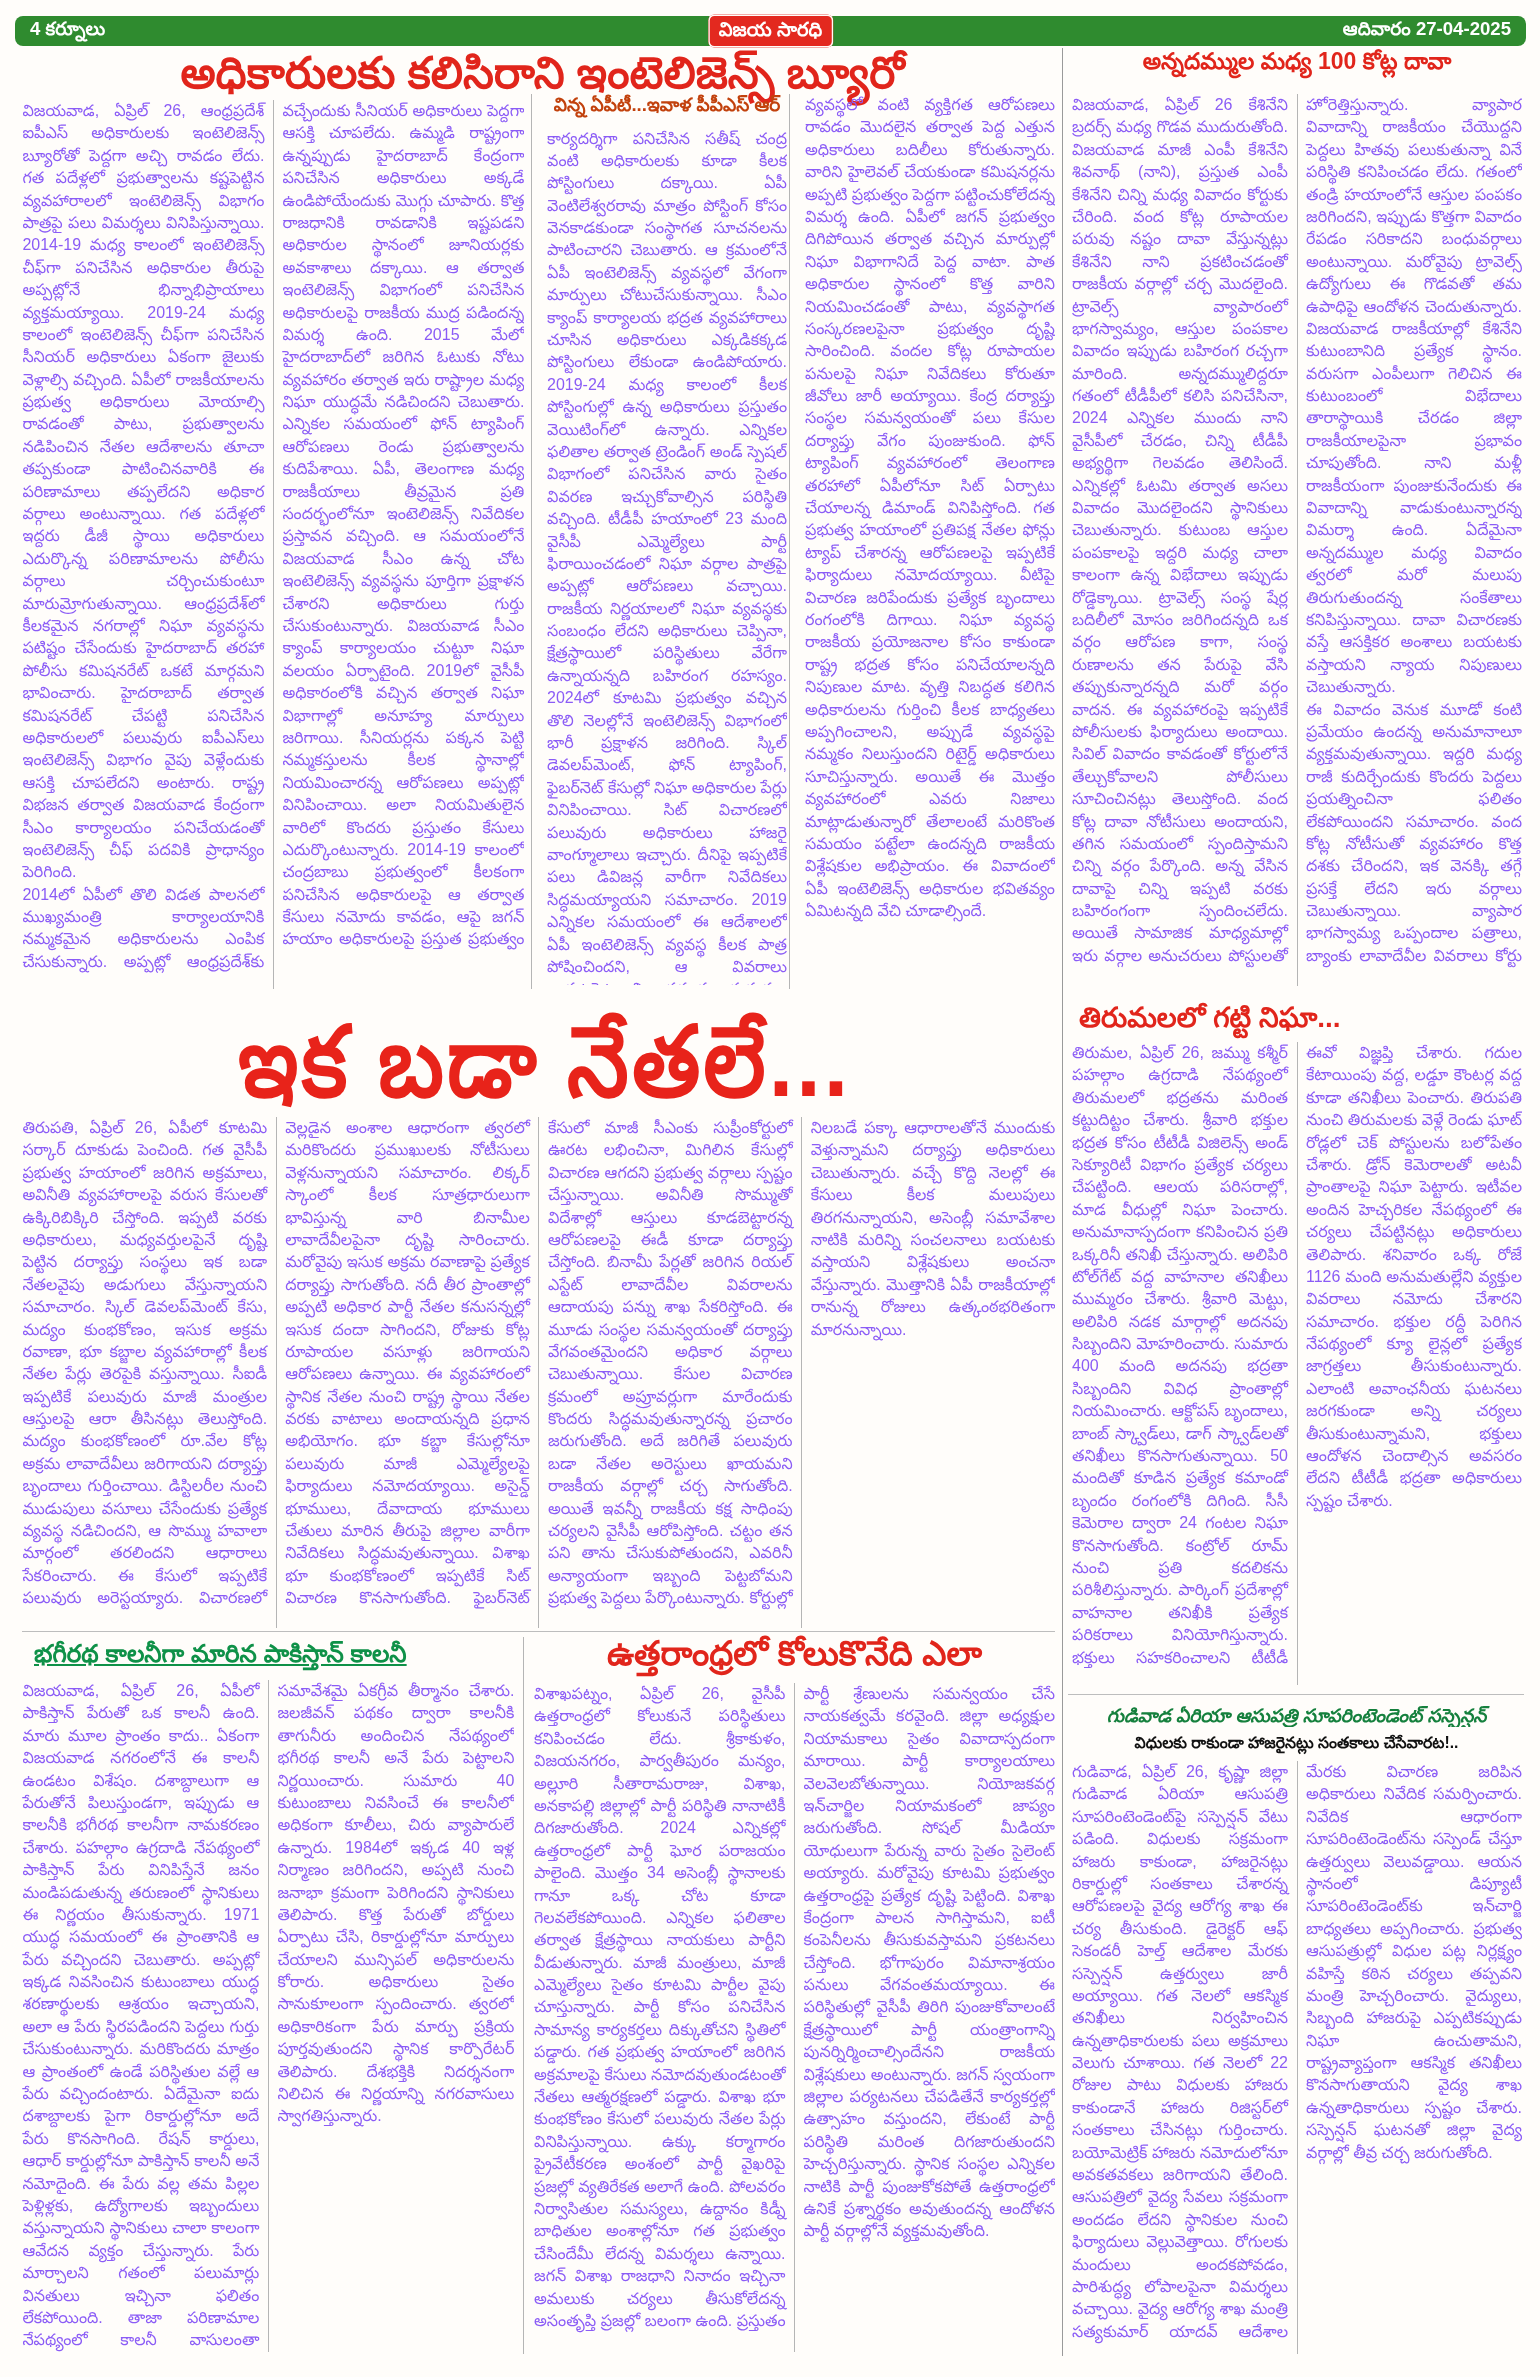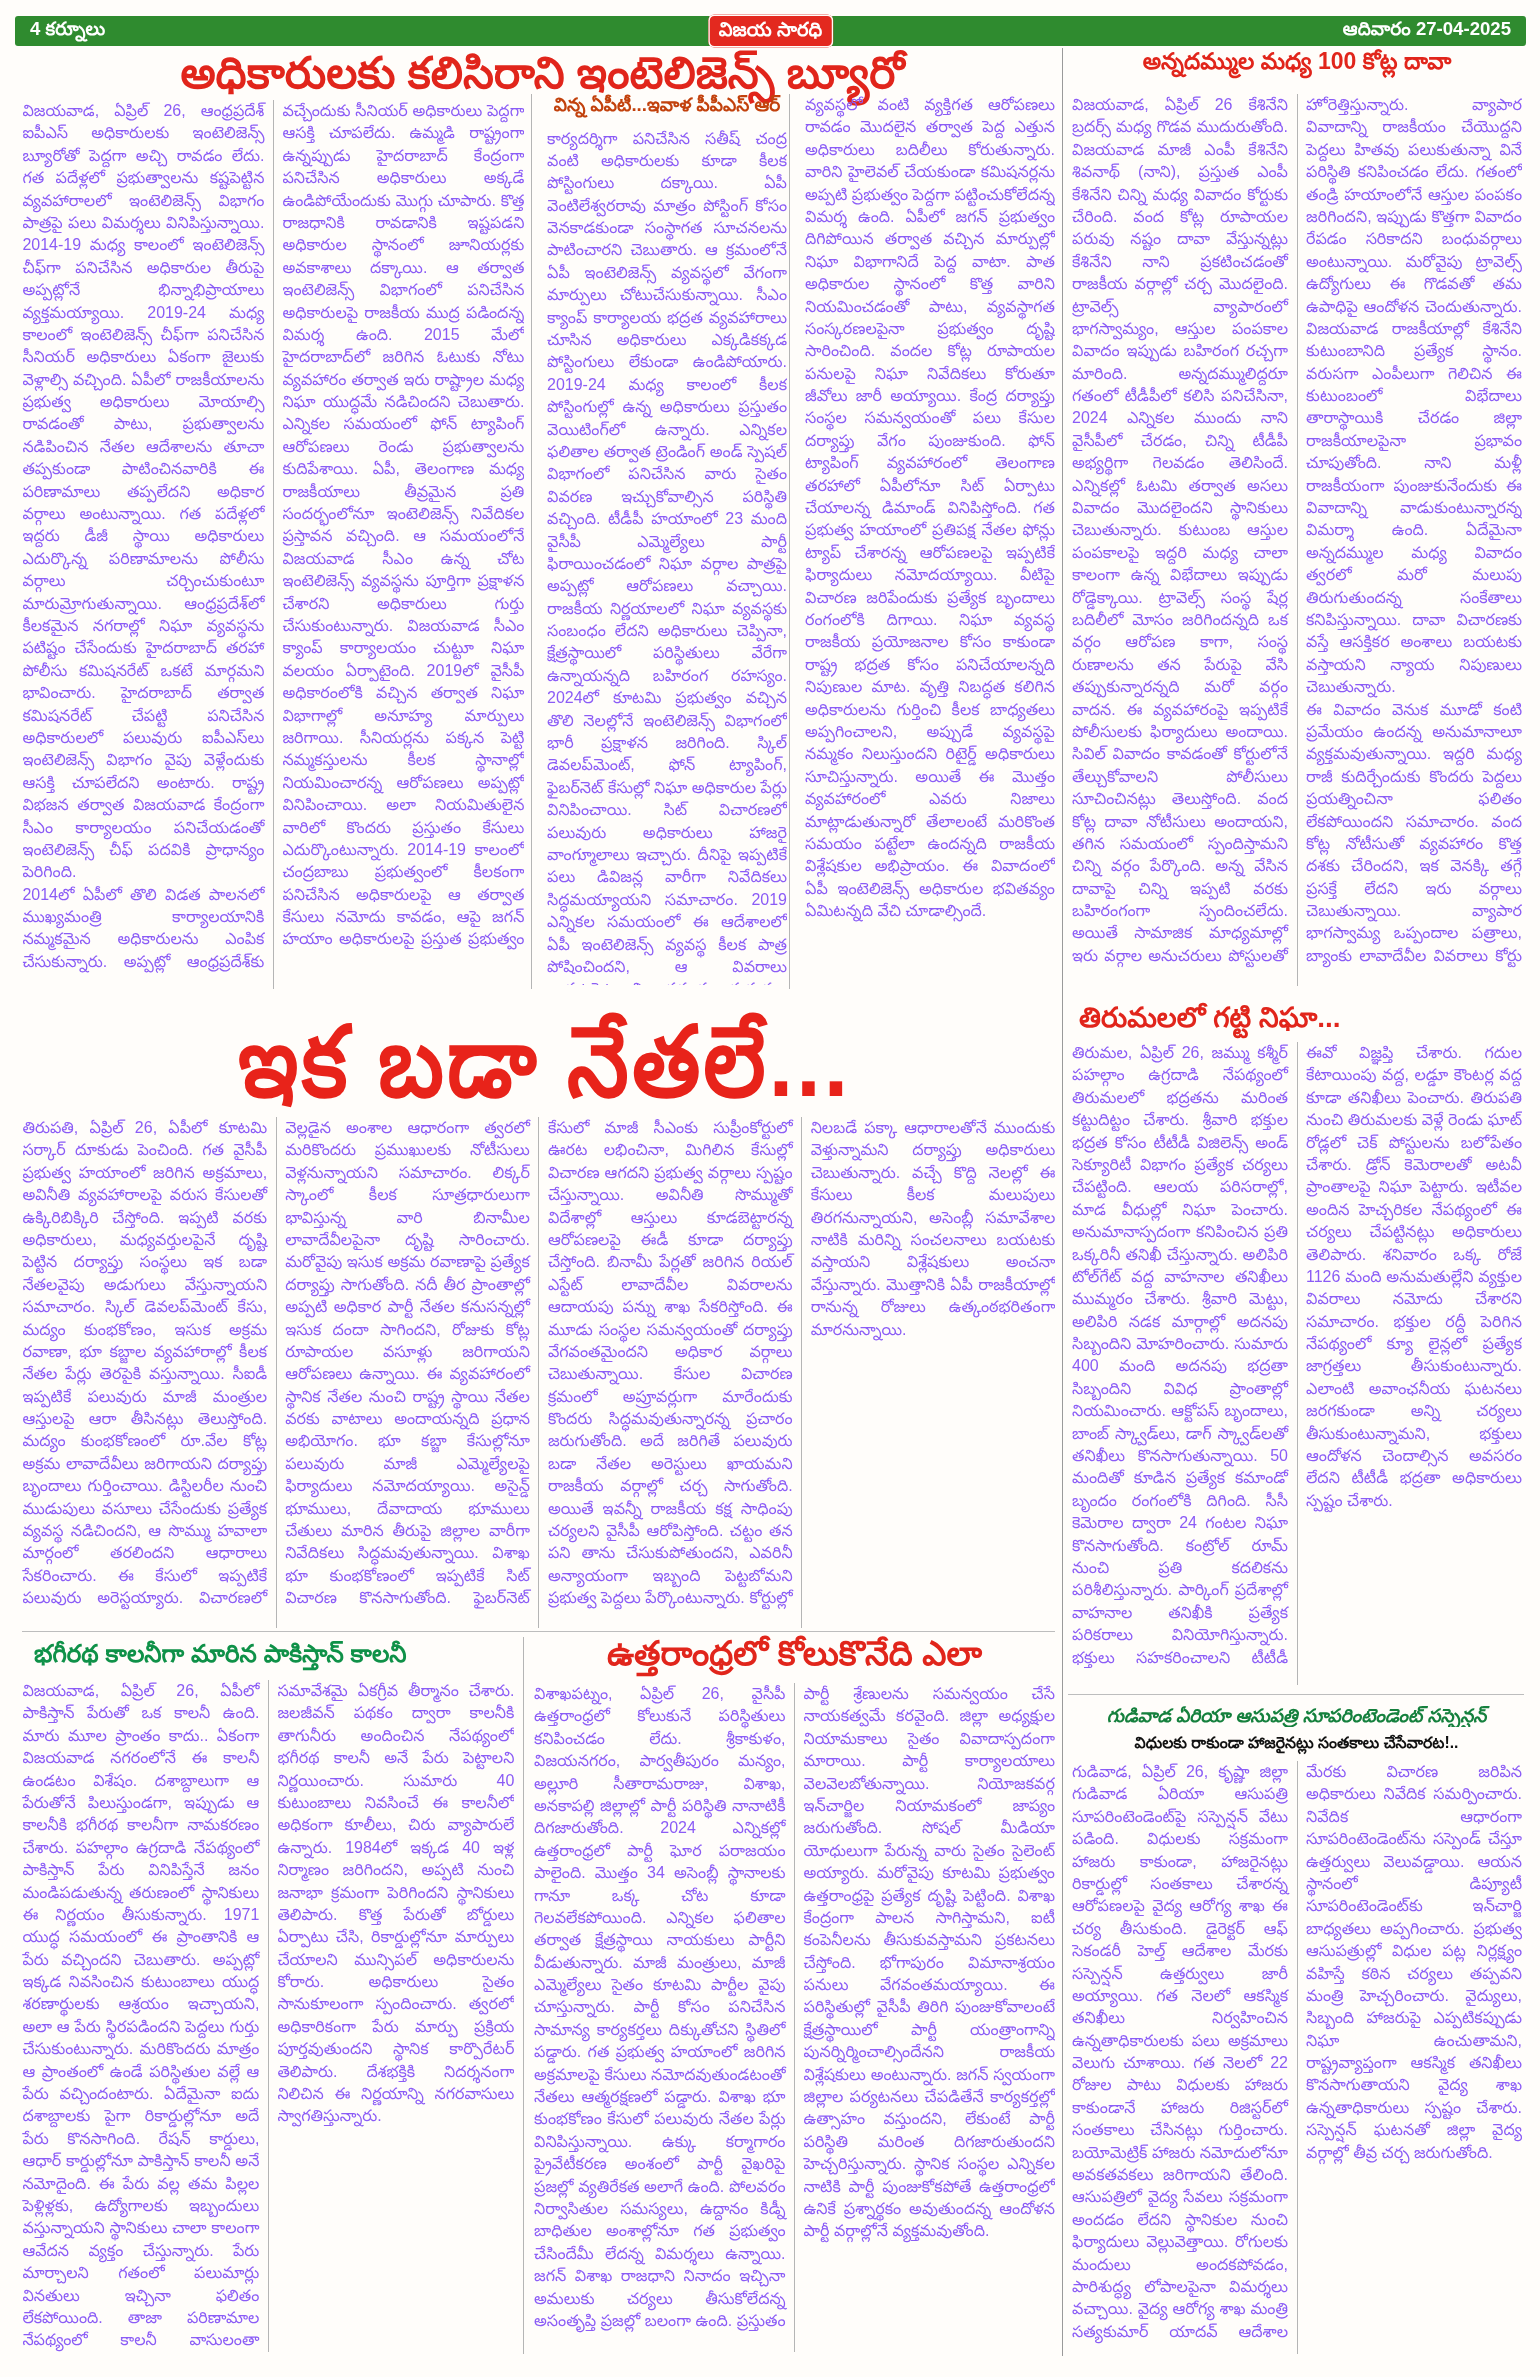--- a/index.html
+++ b/index.html
@@ -9,21 +9,21 @@
     margin:0 auto;
     background:#fffdfa;
     font-family:"Liberation Sans","DejaVu Sans",sans-serif;
     overflow:hidden;
   }
   .abs{position:absolute;}
   
   .topbar{
     left:15px;top:16.4px;width:1511px;height:30px;
     background:#2f8b2f;
-    border-radius:3px;
+    border-radius:8px;
     display:flex;align-items:center;justify-content:space-between;
     padding:0 15px;box-sizing:border-box;
     color:#ffffff;font-weight:bold;font-size:18.6px;
   }
   .paper-badge{
     position:absolute;left:50%;top:50%;
     transform:translate(-50%,-50%);
     background:#e3291f;color:#fff;
     font-size:19.4px;font-weight:bold;
     padding:3px 11px;border-radius:6px;
@@ -105,21 +105,21 @@
   <section>
     <h2 class="abs hl hl-red" style="left:1075px;top:998px;width:447px;font-size:28px;margin:4px;">తిరుమలలో గట్టి నిఘా...</h2>
     <div class="abs body-text cols-2" style="left:1072px;top:1042px;width:450px;height:643px;">తిరుమల, ఏప్రిల్ 26, జమ్ము కశ్మీర్ పహల్గాం ఉగ్రదాడి నేపథ్యంలో తిరుమలలో భద్రతను మరింత కట్టుదిట్టం చేశారు. శ్రీవారి భక్తుల భద్రత కోసం టీటీడీ విజిలెన్స్ అండ్ సెక్యూరిటీ విభాగం ప్రత్యేక చర్యలు చేపట్టింది. ఆలయ పరిసరాల్లో, మాడ వీధుల్లో నిఘా పెంచారు. అనుమానాస్పదంగా కనిపించిన ప్రతి ఒక్కరినీ తనిఖీ చేస్తున్నారు. అలిపిరి టోల్‌గేట్ వద్ద వాహనాల తనిఖీలు ముమ్మరం చేశారు. శ్రీవారి మెట్టు, అలిపిరి నడక మార్గాల్లో అదనపు సిబ్బందిని మోహరించారు. సుమారు 400 మంది అదనపు భద్రతా సిబ్బందిని వివిధ ప్రాంతాల్లో నియమించారు. ఆక్టోపస్ బృందాలు, బాంబ్ స్క్వాడ్‌లు, డాగ్ స్క్వాడ్‌లతో తనిఖీలు కొనసాగుతున్నాయి. 50 మందితో కూడిన ప్రత్యేక కమాండో బృందం రంగంలోకి దిగింది. సీసీ కెమెరాల ద్వారా 24 గంటల నిఘా కొనసాగుతోంది. కంట్రోల్ రూమ్ నుంచి ప్రతి కదలికను పరిశీలిస్తున్నారు. పార్కింగ్ ప్రదేశాల్లో వాహనాల తనిఖీకి ప్రత్యేక పరికరాలు వినియోగిస్తున్నారు. భక్తులు సహకరించాలని టీటీడీ ఈవో విజ్ఞప్తి చేశారు. గదుల కేటాయింపు వద్ద, లడ్డూ కౌంటర్ల వద్ద కూడా తనిఖీలు పెంచారు. తిరుపతి నుంచి తిరుమలకు వెళ్లే రెండు ఘాట్ రోడ్లలో చెక్ పోస్టులను బలోపేతం చేశారు. డ్రోన్ కెమెరాలతో అటవీ ప్రాంతాలపై నిఘా పెట్టారు. ఇటీవల అందిన హెచ్చరికల నేపథ్యంలో ఈ చర్యలు చేపట్టినట్లు అధికారులు తెలిపారు. శనివారం ఒక్క రోజే 1126 మంది అనుమతుల్లేని వ్యక్తుల వివరాలు నమోదు చేశారని సమాచారం. భక్తుల రద్దీ పెరిగిన నేపథ్యంలో క్యూ లైన్లలో ప్రత్యేక జాగ్రత్తలు తీసుకుంటున్నారు. ఎలాంటి అవాంఛనీయ ఘటనలు జరగకుండా అన్ని చర్యలు తీసుకుంటున్నామని, భక్తులు ఆందోళన చెందాల్సిన అవసరం లేదని టీటీడీ భద్రతా అధికారులు స్పష్టం చేశారు.</div>
   </section>
 
   <div class="abs rule-h" style="left:22.4px;top:1631px;width:1033px;"></div>
 
   <div class="abs rule-v" style="left:523px;top:1637px;height:717px;background:#b5b5b5;"></div>
 
   <section>
-    <h2 class="abs hl hl-green" style="left:34px;top:1640px;width:481px;font-size:24.6px;margin:0;">భగీరథ కాలనీగా మారిన పాకిస్తాన్ కాలనీ</h2>
+    <h2 class="abs hl hl-green" style="left:34px;top:1640px;width:481px;font-size:24.6px;margin:0;text-decoration:underline;">భగీరథ కాలనీగా మారిన పాకిస్తాన్ కాలనీ</h2>
     <div class="abs body-text cols-2" style="left:22.4px;top:1680px;width:492px;height:672px;">విజయవాడ, ఏప్రిల్ 26, ఏపీలో పాకిస్తాన్ పేరుతో ఒక కాలనీ ఉంది. మారు మూల ప్రాంతం కాదు.. ఏకంగా విజయవాడ నగరంలోనే ఈ కాలనీ ఉండటం విశేషం. దశాబ్దాలుగా ఆ పేరుతోనే పిలుస్తుండగా, ఇప్పుడు ఆ కాలనీకి భగీరథ కాలనీగా నామకరణం చేశారు. పహల్గాం ఉగ్రదాడి నేపథ్యంలో పాకిస్తాన్ పేరు వినిపిస్తేనే జనం మండిపడుతున్న తరుణంలో స్థానికులు ఈ నిర్ణయం తీసుకున్నారు. 1971 యుద్ధ సమయంలో ఈ ప్రాంతానికి ఆ పేరు వచ్చిందని చెబుతారు. అప్పట్లో ఇక్కడ నివసించిన కుటుంబాలు యుద్ధ శరణార్థులకు ఆశ్రయం ఇచ్చాయని, అలా ఆ పేరు స్థిరపడిందని పెద్దలు గుర్తు చేసుకుంటున్నారు. మరికొందరు మాత్రం ఆ ప్రాంతంలో ఉండే పరిస్థితుల వల్లే ఆ పేరు వచ్చిందంటారు. ఏదేమైనా ఐదు దశాబ్దాలకు పైగా రికార్డుల్లోనూ అదే పేరు కొనసాగింది. రేషన్ కార్డులు, ఆధార్ కార్డుల్లోనూ పాకిస్తాన్ కాలనీ అనే నమోదైంది. ఈ పేరు వల్ల తమ పిల్లల పెళ్లిళ్లకు, ఉద్యోగాలకు ఇబ్బందులు వస్తున్నాయని స్థానికులు చాలా కాలంగా ఆవేదన వ్యక్తం చేస్తున్నారు. పేరు మార్చాలని గతంలో పలుమార్లు వినతులు ఇచ్చినా ఫలితం లేకపోయింది. తాజా పరిణామాల నేపథ్యంలో కాలనీ వాసులంతా సమావేశమై ఏకగ్రీవ తీర్మానం చేశారు. జలజీవన్ పథకం ద్వారా కాలనీకి తాగునీరు అందించిన నేపథ్యంలో భగీరథ కాలనీ అనే పేరు పెట్టాలని నిర్ణయించారు. సుమారు 40 కుటుంబాలు నివసించే ఈ కాలనీలో అధికంగా కూలీలు, చిరు వ్యాపారులే ఉన్నారు. 1984లో ఇక్కడ 40 ఇళ్ల నిర్మాణం జరిగిందని, అప్పటి నుంచి జనాభా క్రమంగా పెరిగిందని స్థానికులు తెలిపారు. కొత్త పేరుతో బోర్డులు ఏర్పాటు చేసి, రికార్డుల్లోనూ మార్పులు చేయాలని మున్సిపల్ అధికారులను కోరారు. అధికారులు సైతం సానుకూలంగా స్పందించారు. త్వరలో అధికారికంగా పేరు మార్పు ప్రక్రియ పూర్తవుతుందని స్థానిక కార్పొరేటర్ తెలిపారు. దేశభక్తికి నిదర్శనంగా నిలిచిన ఈ నిర్ణయాన్ని నగరవాసులు స్వాగతిస్తున్నారు.</div>
   </section>
 
   <section>
     <h2 class="abs hl hl-red center" style="left:534px;top:1634px;width:521px;font-size:34px;margin:0;">ఉత్తరాంధ్రలో కోలుకొనేది ఎలా</h2>
     <div class="abs body-text cols-2" style="left:534px;top:1683px;width:521px;height:669px;">విశాఖపట్నం, ఏప్రిల్ 26, వైసీపీ ఉత్తరాంధ్రలో కోలుకునే పరిస్థితులు కనిపించడం లేదు. శ్రీకాకుళం, విజయనగరం, పార్వతీపురం మన్యం, అల్లూరి సీతారామరాజు, విశాఖ, అనకాపల్లి జిల్లాల్లో పార్టీ పరిస్థితి నానాటికీ దిగజారుతోంది. 2024 ఎన్నికల్లో ఉత్తరాంధ్రలో పార్టీ ఘోర పరాజయం పాలైంది. మొత్తం 34 అసెంబ్లీ స్థానాలకు గానూ ఒక్క చోట కూడా గెలవలేకపోయింది. ఎన్నికల ఫలితాల తర్వాత క్షేత్రస్థాయి నాయకులు పార్టీని వీడుతున్నారు. మాజీ మంత్రులు, మాజీ ఎమ్మెల్యేలు సైతం కూటమి పార్టీల వైపు చూస్తున్నారు. పార్టీ కోసం పనిచేసిన సామాన్య కార్యకర్తలు దిక్కుతోచని స్థితిలో పడ్డారు. గత ప్రభుత్వ హయాంలో జరిగిన అక్రమాలపై కేసులు నమోదవుతుండటంతో నేతలు ఆత్మరక్షణలో పడ్డారు. విశాఖ భూ కుంభకోణం కేసులో పలువురు నేతల పేర్లు వినిపిస్తున్నాయి. ఉక్కు కర్మాగారం ప్రైవేటీకరణ అంశంలో పార్టీ వైఖరిపై ప్రజల్లో వ్యతిరేకత అలాగే ఉంది. పోలవరం నిర్వాసితుల సమస్యలు, ఉద్దానం కిడ్నీ బాధితుల అంశాల్లోనూ గత ప్రభుత్వం చేసిందేమీ లేదన్న విమర్శలు ఉన్నాయి. జగన్ విశాఖ రాజధాని నినాదం ఇచ్చినా అమలుకు చర్యలు తీసుకోలేదన్న అసంతృప్తి ప్రజల్లో బలంగా ఉంది. ప్రస్తుతం పార్టీ శ్రేణులను సమన్వయం చేసే నాయకత్వమే కరవైంది. జిల్లా అధ్యక్షుల నియామకాలు సైతం వివాదాస్పదంగా మారాయి. పార్టీ కార్యాలయాలు వెలవెలబోతున్నాయి. నియోజకవర్గ ఇన్‌చార్జిల నియామకంలో జాప్యం జరుగుతోంది. సోషల్ మీడియా యోధులుగా పేరున్న వారు సైతం సైలెంట్ అయ్యారు. మరోవైపు కూటమి ప్రభుత్వం ఉత్తరాంధ్రపై ప్రత్యేక దృష్టి పెట్టింది. విశాఖ కేంద్రంగా పాలన సాగిస్తామని, ఐటీ కంపెనీలను తీసుకువస్తామని ప్రకటనలు చేస్తోంది. భోగాపురం విమానాశ్రయం పనులు వేగవంతమయ్యాయి. ఈ పరిస్థితుల్లో వైసీపీ తిరిగి పుంజుకోవాలంటే క్షేత్రస్థాయిలో పార్టీ యంత్రాంగాన్ని పునర్నిర్మించాల్సిందేనని రాజకీయ విశ్లేషకులు అంటున్నారు. జగన్ స్వయంగా జిల్లాల పర్యటనలు చేపడితేనే కార్యకర్తల్లో ఉత్సాహం వస్తుందని, లేకుంటే పార్టీ పరిస్థితి మరింత దిగజారుతుందని హెచ్చరిస్తున్నారు. స్థానిక సంస్థల ఎన్నికల నాటికి పార్టీ పుంజుకోకపోతే ఉత్తరాంధ్రలో ఉనికే ప్రశ్నార్థకం అవుతుందన్న ఆందోళన పార్టీ వర్గాల్లోనే వ్యక్తమవుతోంది.</div>
   </section>
 
   <div class="abs rule-h" style="left:1068px;top:1694px;width:456px;"></div>
 

